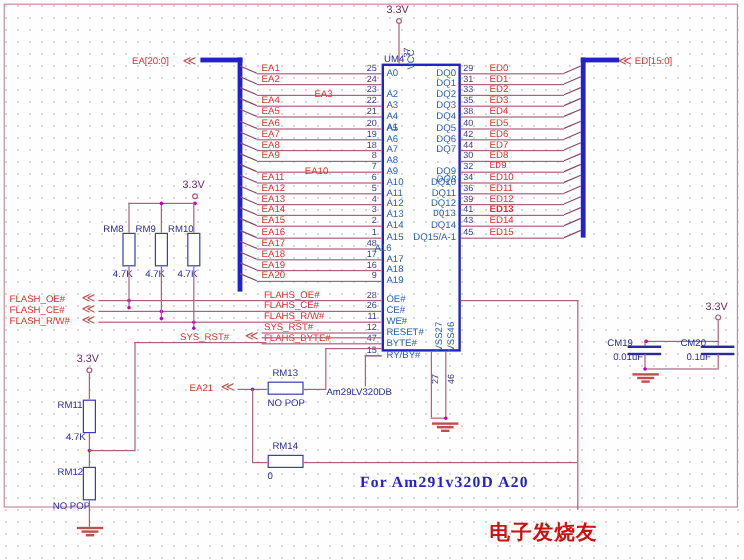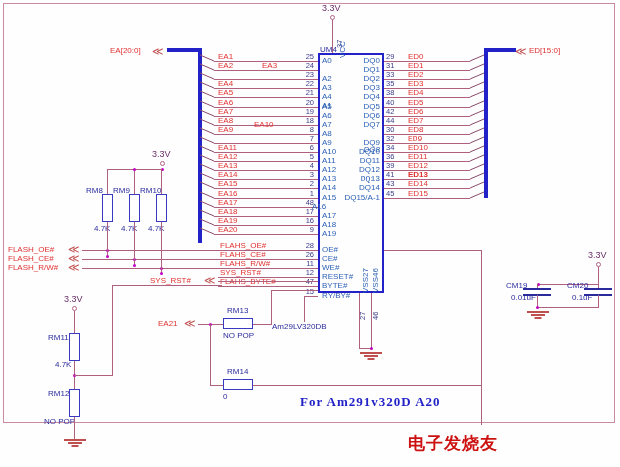--- a/index.html
+++ b/index.html
@@ -107,21 +107,21 @@
         <line x1="0" y1="0" x2="14" y2="6" stroke="#8a4a6a" stroke-width="1"></line>
       </svg>
       <div class="wire h" style="left:214px;top:70.1px;width:104px;"></div>
       <div class="netlbl" style="left:218px;top:62.099999999999994px;">EA2</div>
       <div class="pinnum" style="left:296px;top:62.099999999999994px;width:18px;">24</div>
       <div class="pinlbl" style="left:322px;top:66.1px;margin-top:36px;">A1</div>
       <svg style="position:absolute;left:200px;top:73.2px;width:18px;height:12px;overflow:visible">
         <line x1="0" y1="0" x2="14" y2="6" stroke="#8a4a6a" stroke-width="1"></line>
       </svg>
       <div class="wire h" style="left:214px;top:79.2px;width:104px;"></div>
-      <div class="netlbl" style="left:218px;top:62px;padding-left:44px;">EA3</div>
+      <div class="netlbl" style="left:218px;top:75px;padding-left:44px;">EA3</div>
       <div class="pinnum" style="left:296px;top:71.2px;width:18px;">23</div>
       <div class="pinlbl" style="left:322px;top:75.2px;">A2</div>
       <svg style="position:absolute;left:200px;top:82.3px;width:18px;height:12px;overflow:visible">
         <line x1="0" y1="0" x2="14" y2="6" stroke="#8a4a6a" stroke-width="1"></line>
       </svg>
       <div class="wire h" style="left:214px;top:88.3px;width:104px;"></div>
       <div class="netlbl" style="left:218px;top:80.3px;">EA4</div>
       <div class="pinnum" style="left:296px;top:80.3px;width:18px;">22</div>
       <div class="pinlbl" style="left:322px;top:84.3px;">A3</div>
       <svg style="position:absolute;left:200px;top:91.4px;width:18px;height:12px;overflow:visible">
@@ -156,21 +156,21 @@
         <line x1="0" y1="0" x2="14" y2="6" stroke="#8a4a6a" stroke-width="1"></line>
       </svg>
       <div class="wire h" style="left:214px;top:133.8px;width:104px;"></div>
       <div class="netlbl" style="left:218px;top:125.80000000000001px;">EA9</div>
       <div class="pinnum" style="left:296px;top:125.80000000000001px;width:18px;">8</div>
       <div class="pinlbl" style="left:322px;top:129.8px;">A8</div>
       <svg style="position:absolute;left:200px;top:136.89999999999998px;width:18px;height:12px;overflow:visible">
         <line x1="0" y1="0" x2="14" y2="6" stroke="#8a4a6a" stroke-width="1"></line>
       </svg>
       <div class="wire h" style="left:214px;top:142.89999999999998px;width:104px;"></div>
-      <div class="netlbl" style="left:218px;top:121px;padding-left:36px;">EA10</div>
+      <div class="netlbl" style="left:218px;top:139px;padding-left:36px;">EA10</div>
       <div class="pinnum" style="left:296px;top:134.89999999999998px;width:18px;">7</div>
       <div class="pinlbl" style="left:322px;top:138.89999999999998px;">A9</div>
       <svg style="position:absolute;left:200px;top:146px;width:18px;height:12px;overflow:visible">
         <line x1="0" y1="0" x2="14" y2="6" stroke="#8a4a6a" stroke-width="1"></line>
       </svg>
       <div class="wire h" style="left:214px;top:152px;width:104px;"></div>
       <div class="netlbl" style="left:218px;top:144px;">EA11</div>
       <div class="pinnum" style="left:296px;top:144px;width:18px;">6</div>
       <div class="pinlbl" style="left:322px;top:148px;">A10</div>
       <svg style="position:absolute;left:200px;top:155.1px;width:18px;height:12px;overflow:visible">

